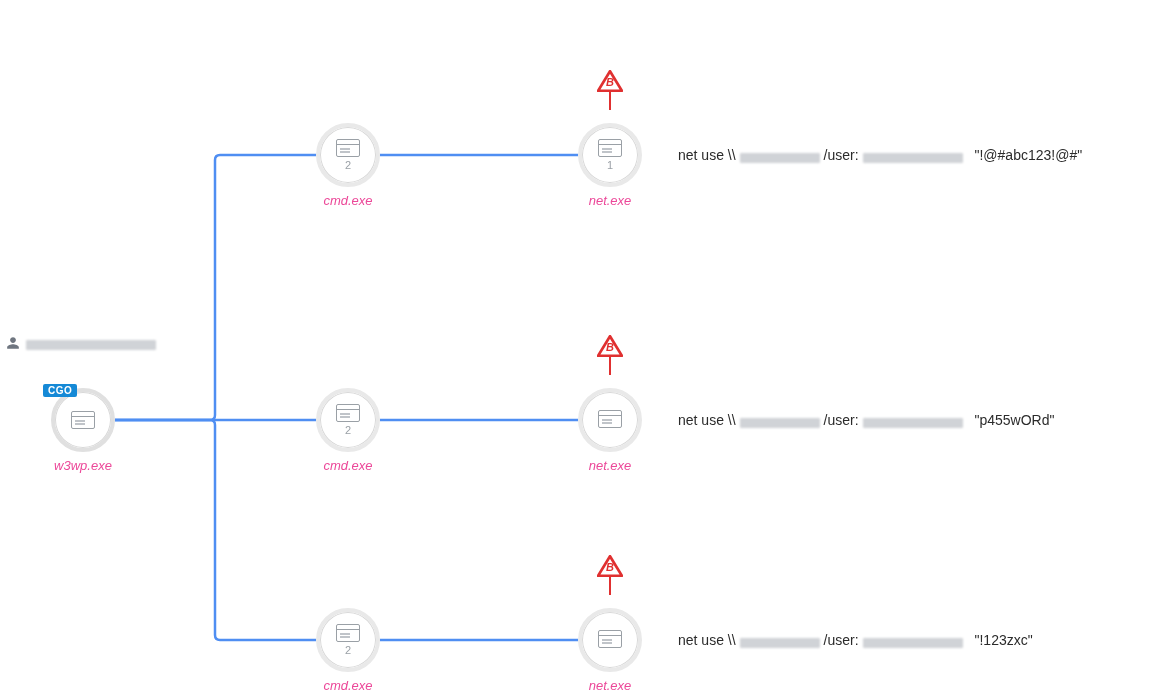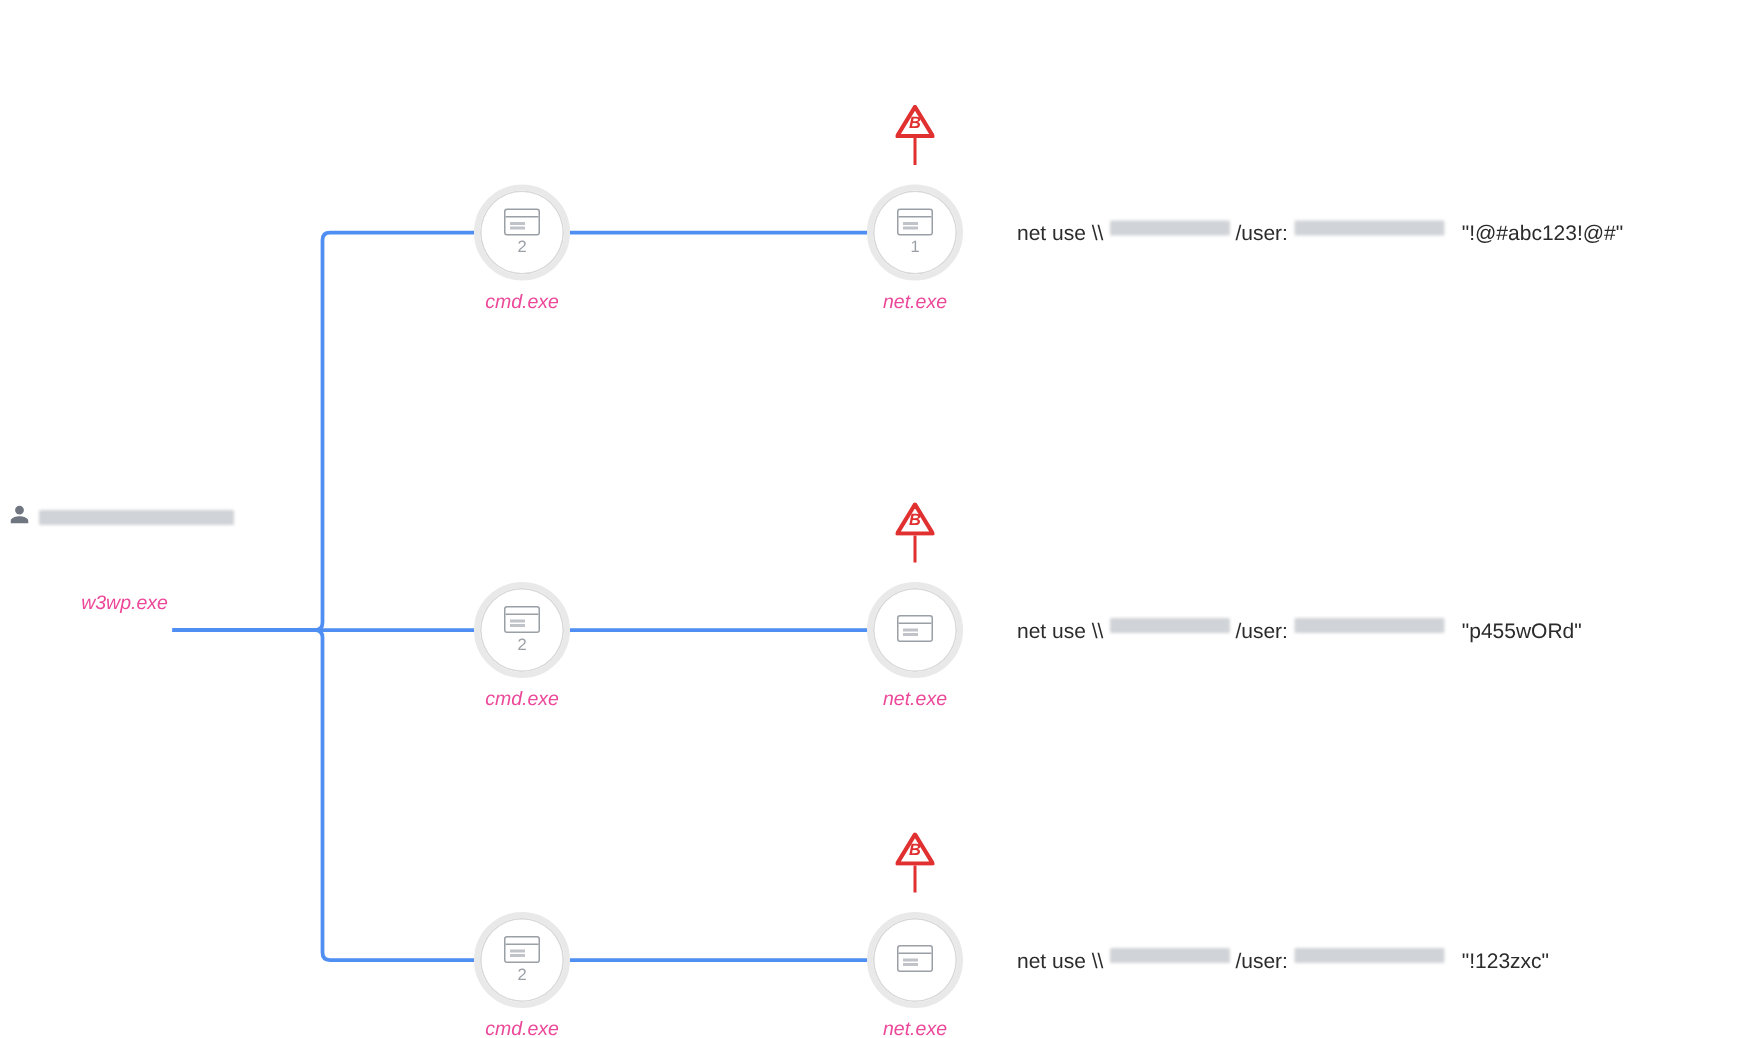--- a/index.html
+++ b/index.html
@@ -139,21 +139,21 @@
     border-radius: 1px;
     vertical-align: middle;
     filter: blur(1.2px);
   }
   .cmd {
     position: absolute;
     font-size: 14px;
     color: #2b2b2b;
     white-space: nowrap;
     display: flex;
-    align-items: flex-start;
+    align-items: flex-end;
     gap: 4px;
   }
 </style>
 </head>
 <body>
 
 <svg class="canvas">
 
   <g stroke="#4f8ef2" stroke-width="2.5" fill="none">
 
@@ -174,20 +174,24 @@
 <div class="user-row" style="left:6px; top:336px;">
   <span class="user-icon">
     <svg width="14" height="14" viewBox="0 0 24 24" fill="#6f7680">
         <path d="M12 12c2.7 0 5-2.3 5-5s-2.3-5-5-5-5 2.3-5 5 2.3 5 5 5zm0 2c-3.3 0-10 1.7-10 5v3h20v-3c0-3.3-6.7-5-10-5z"></path>
       </svg>
   </span>
   <span class="redact" style="width:130px;"></span>
 </div>
 
 <div class="node" style="left:48px; top:388px;">
+  <div class="circle root">
+    <span class="badge-cgo">CGO</span>
+    <span class="win-icon"></span>
+  </div>
   <div class="label">w3wp.exe</div>
 </div>
 
 <div class="node" style="left:313px; top:123px;">
   <div class="circle">
     <span class="win-icon"></span>
     <span class="count">2</span>
   </div>
   <div class="label">cmd.exe</div>
 </div>

